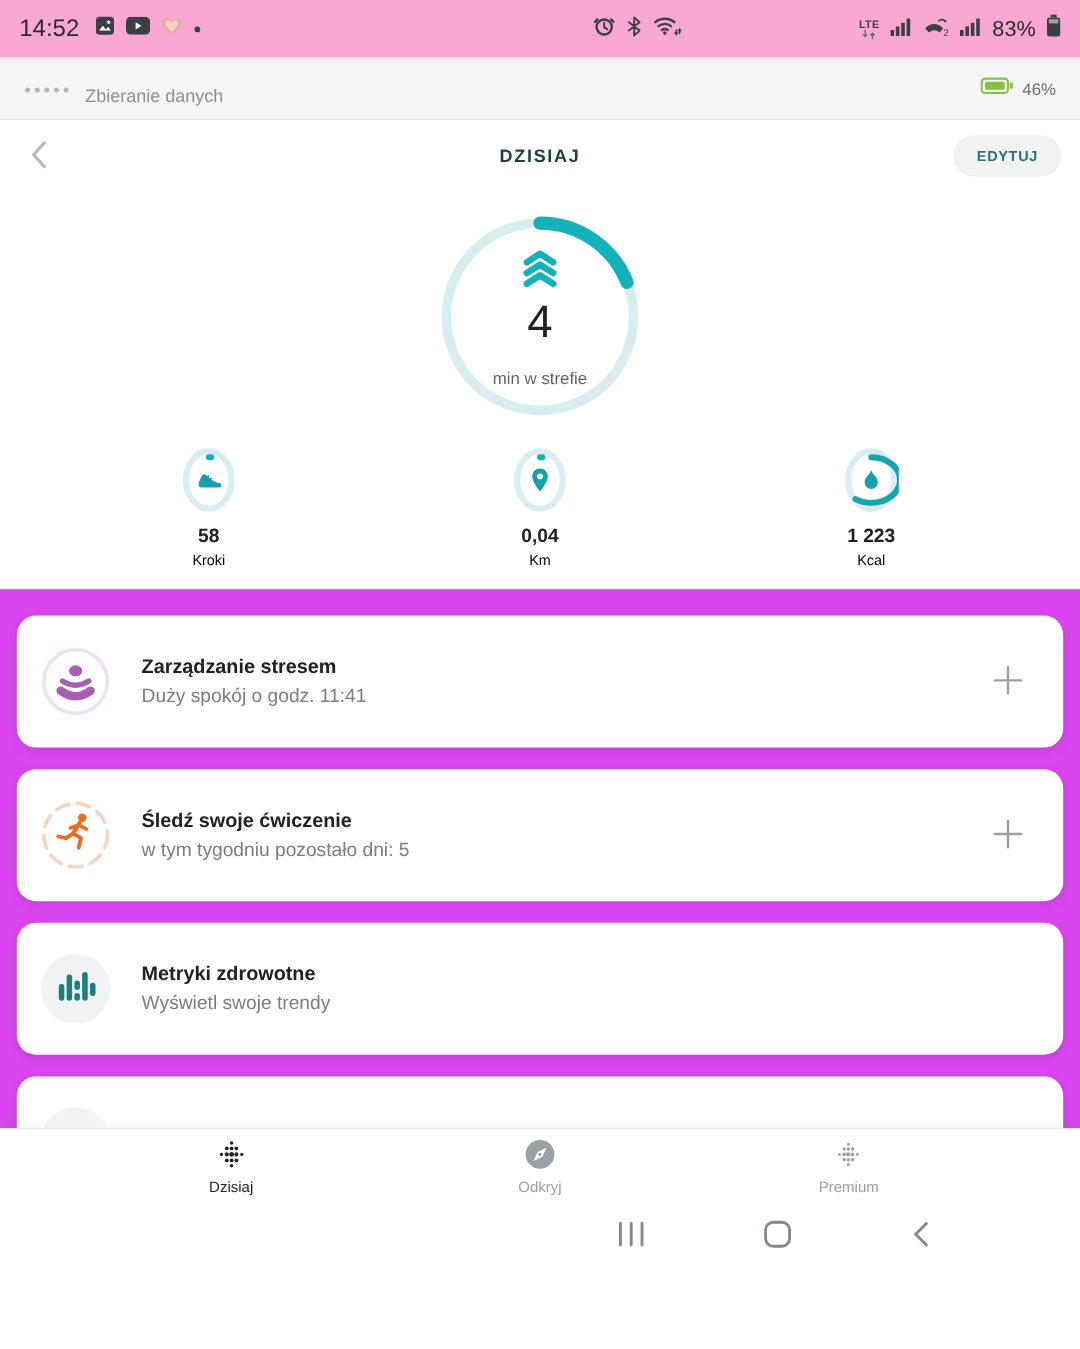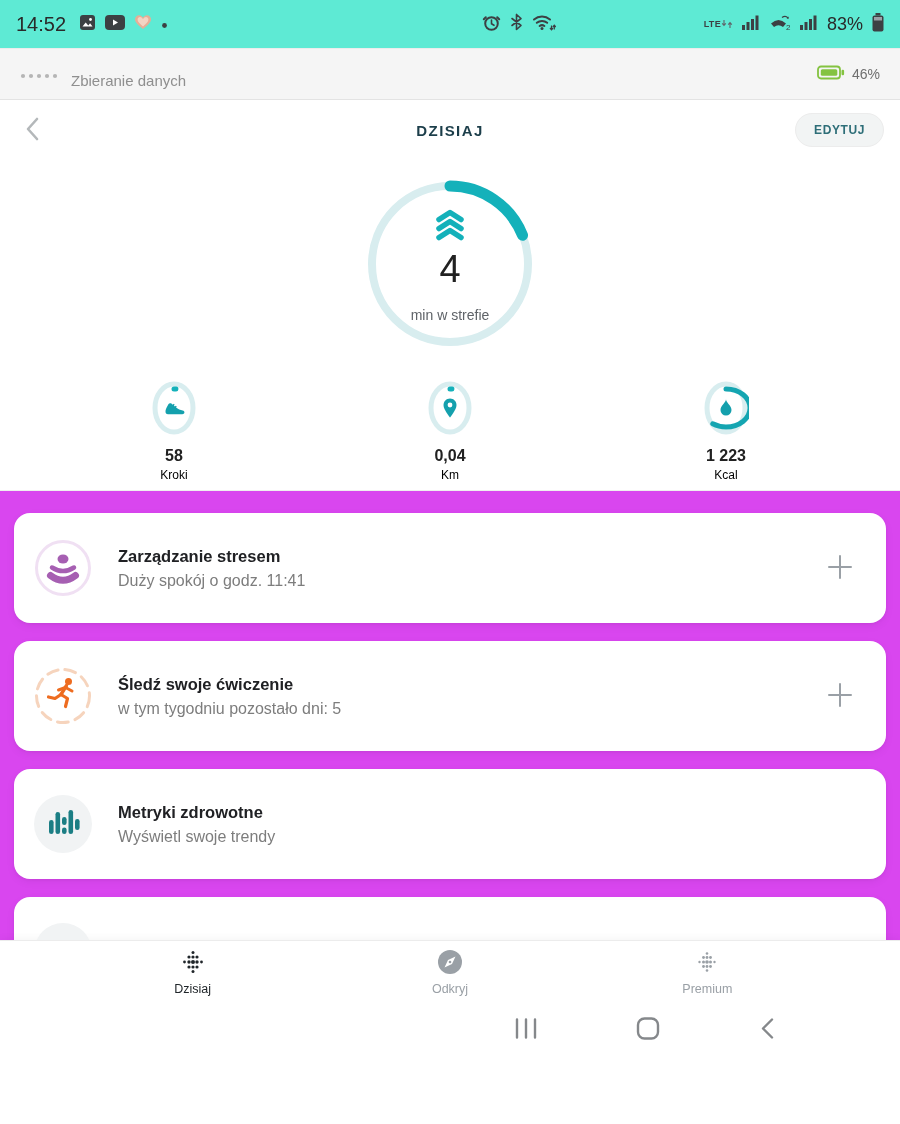--- a/index.html
+++ b/index.html
@@ -1,24 +1,24 @@
 <!DOCTYPE html>
 <html style="--teal: #14b1ba; --teal-dark: #1b7e84; --teal-light: #d8edef; --slate: #13303c; --purple: #a65fb2; --purple-light: #f0e0f3; --orange: #ee6c20; --orange-light: #f6d4bd; --battery-green: #84c341; --text-gray: #7d7d7d; --nav-inactive: #9aa0a6;"><head>
 <meta charset="utf-8">
 <style>
   html,body{margin:0;padding:0;background:#e9e9e9;font-family:"Liberation Sans",sans-serif;}
   .phone{width:900px;height:1124px;background:#fff;position:relative;overflow:hidden;margin:0 auto;}
 
   
-  .status{height:48px;display:flex;align-items:center;justify-content:space-between;padding:0 16px;box-sizing:border-box;background:#5eead4;}
+  .status{height:48px;display:flex;align-items:center;justify-content:space-between;padding:0 16px;box-sizing:border-box;background:#f9a8d4;}
   .st-left,.st-right{display:flex;align-items:center;gap:9px;}
   .st-time{font-size:20px;color:#2a2a2a;margin-right:4px;}
   .st-gap{width:130px;}
   .st-batt-label{font-size:18px;color:#2a2a2a;}
-  .lte{display:flex;align-items:center;line-height:1;}
+  .lte{display:flex;flex-direction:column;align-items:center;line-height:1;}
   .lte b{font-size:9px;color:#3c4043;font-weight:700;letter-spacing:.3px;}
 
   
   .appheader{height:68px;position:relative;display:flex;align-items:center;justify-content:space-between;padding:0 26px;box-sizing:border-box;background:#fff;}
   .logo{position:absolute;left:0;right:0;text-align:center;font-size:28px;color:#16323e;letter-spacing:2px;font-weight:400;pointer-events:none;}
 
   
   .syncbar{height:52px;background:#f5f5f5;border-top:1px solid #ececec;border-bottom:1px solid #e3e3e3;display:flex;align-items:center;justify-content:space-between;padding:0 20px;box-sizing:border-box;}
   .sync-left{display:flex;align-items:center;gap:13px;}
   .sync-label{font-size:15px;color:#8f8f8f;margin-top:12px;}
@@ -32,21 +32,21 @@
   .back-btn{background:none;border:none;padding:4px;cursor:pointer;}
 
   
   .hero{height:212px;display:flex;justify-content:center;align-items:flex-start;padding-top:16px;box-sizing:border-box;background:#fff;}
   .ring-wrap{position:relative;width:176px;height:176px;}
   .ring-center{position:absolute;inset:0;display:flex;flex-direction:column;align-items:center;justify-content:center;}
   .ring-value{font-size:38px;color:#212121;margin-top:2px;}
   .ring-label{font-size:14px;color:#5f6368;margin-top:16px;}
 
   
-  .stats{height:118px;display:flex;padding:0 36px;box-sizing:border-box;background:#fff;align-items:center;}
+  .stats{height:118px;display:flex;padding:0 36px;box-sizing:border-box;background:#fff;}
   .stat{flex:1;display:flex;flex-direction:column;align-items:center;}
   .stat-ring{position:relative;width:46px;height:56px;}
   .stat-icon{position:absolute;inset:0;display:flex;align-items:center;justify-content:center;}
   .stat-value{margin-top:11px;font-size:16px;font-weight:700;color:#212121;}
   .stat-label{margin-top:3px;font-size:12px;color:#000000;}
 
   
   .cards{height:450px;background:#d946ef;border-top:1px solid #efefef;padding:22px 14px 0;box-sizing:border-box;overflow:hidden;}
   .card{background:#fff;border-radius:16px;height:110px;margin-bottom:18px;display:flex;align-items:center;padding:0 28px 0 20px;box-sizing:border-box;box-shadow:0 1px 3px rgba(0,0,0,.05),0 3px 10px rgba(0,0,0,.05);cursor:pointer;}
   .card-icon{width:58px;height:58px;flex:none;position:relative;}

